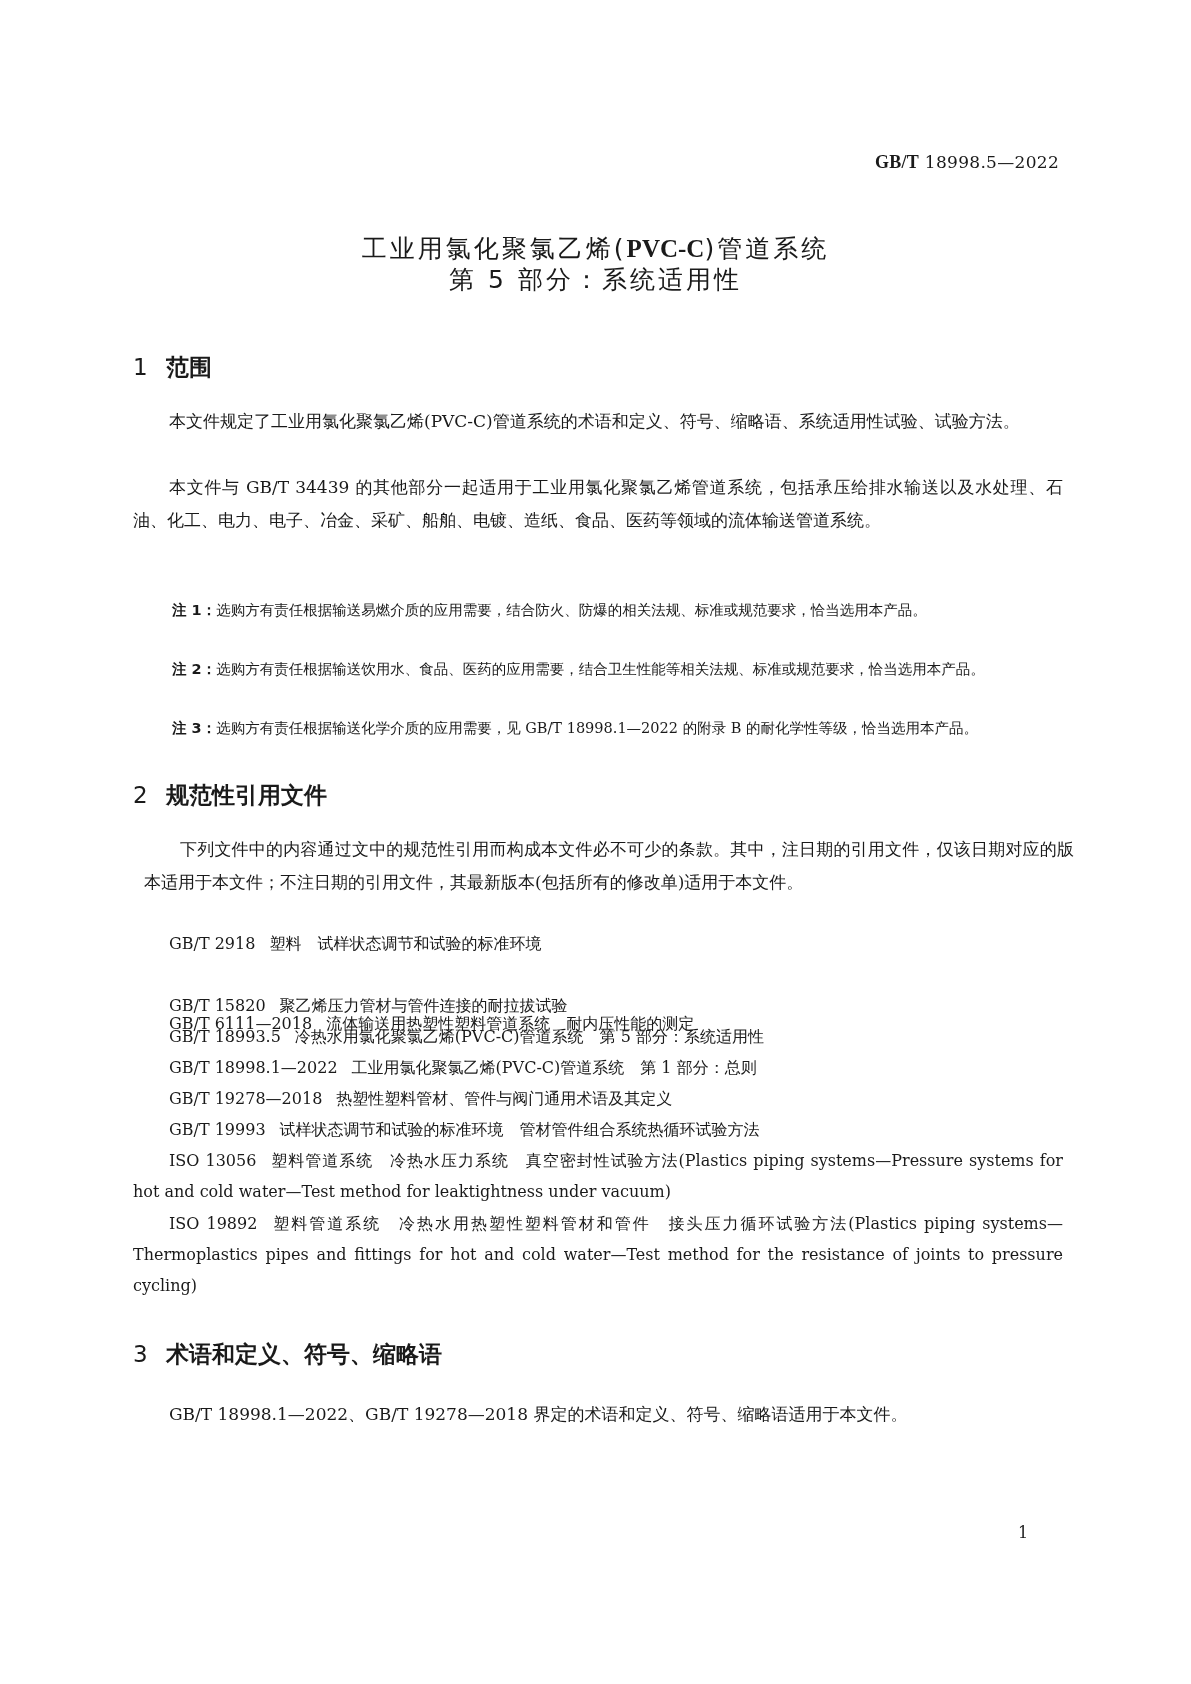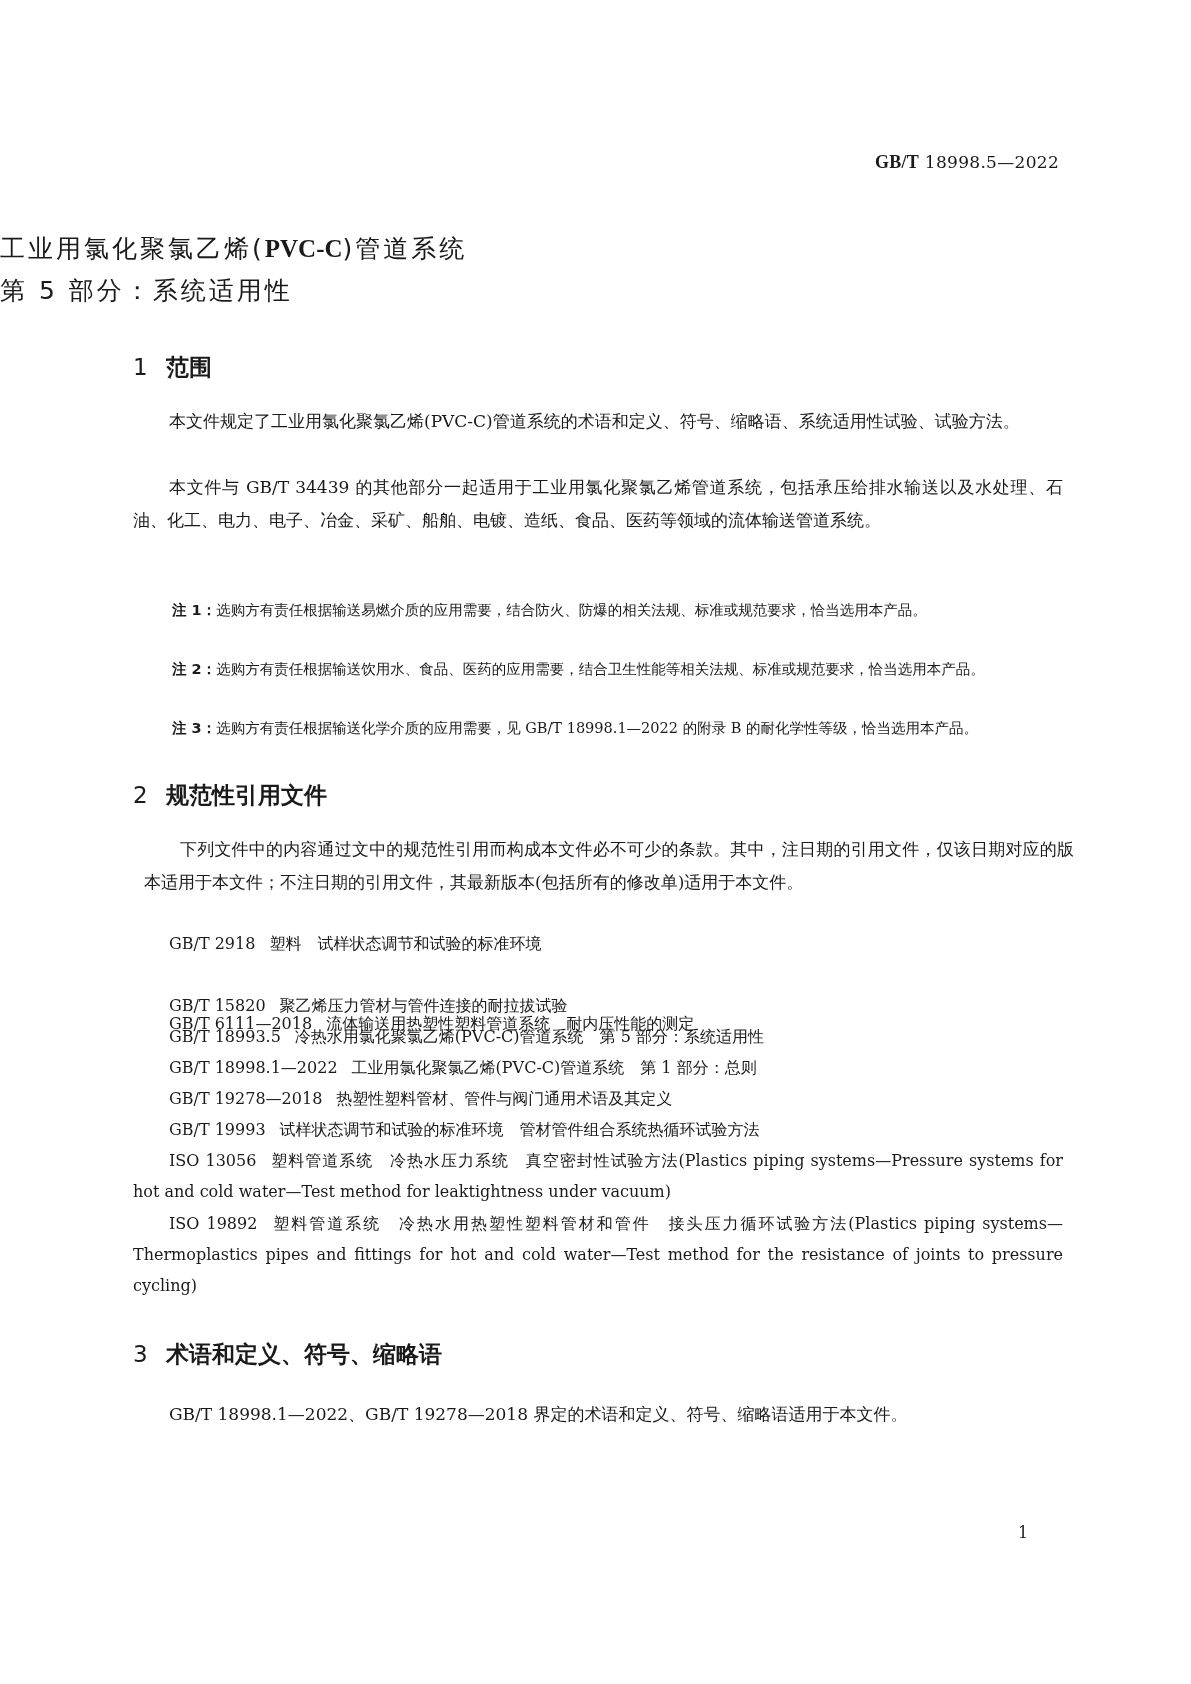--- a/index.html
+++ b/index.html
@@ -7,25 +7,25 @@
     width: 1191px; height: 1684px; position: relative; overflow: hidden;
     font-family: "DejaVu Serif", "Liberation Serif", serif;
     color: #1a1a1a;
   }
   .doc-code {
     position: absolute; top: 122px; right: 132px;
     font-size: 17px; letter-spacing: 0.3px; margin-top: 30px;
   }
   .doc-code b { font-family: "Liberation Serif", serif; font-weight: bold; font-size: 18px; }
   .title {
-    position: absolute; left: 0; width: 100%; text-align: left;
+    position: absolute; left: 0; width: 100%; text-align: center;
     font-family: "DejaVu Sans", sans-serif; font-size: 25px; letter-spacing: 3px;
   }
   .title1 { top: 232px; }
-  .title2 { top: 274px; }
+  .title2 { top: 263px; }
   .title .latin { font-family: "Liberation Serif", serif; font-weight: bold; letter-spacing: 0; }
   .heading {
     position: absolute; left: 133px;
     font-family: "DejaVu Sans", sans-serif; font-weight: bold; font-size: 23px;
   }
   .heading .num { display: inline-block; width: 33px; font-weight: normal; }
   .para {
     position: absolute; left: 133px; width: 930px;
     font-size: 17px; line-height: 33px; text-indent: 36px;
     text-align: justify;

